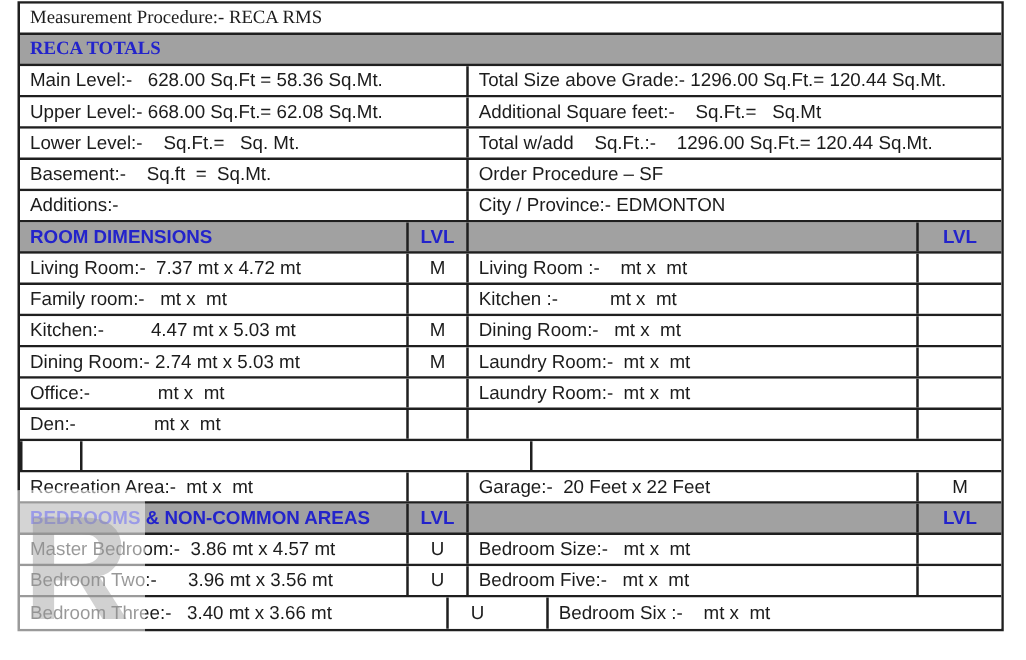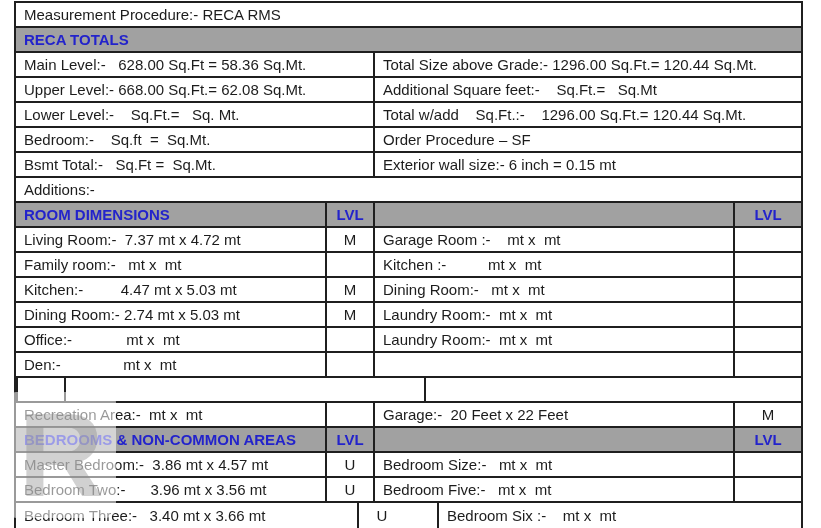--- a/index.html
+++ b/index.html
@@ -20,21 +20,21 @@
   .row{display:flex;height:25px;border-bottom:2px solid var(--border);background:#fff;}
   .row:last-child{border-bottom:none;gap:32px;}
   .row.hdr{background:var(--hdr-bg);}
   .cell{
     display:flex;align-items:center;
     padding-left:8px;
     font-size:15px;color:var(--ink);
     white-space:pre;overflow:hidden;
   }
   .hdr .cell{color:var(--hdr-ink);font-weight:bold;}
-  .full{flex:1 1 auto;}
+  .full{flex:1 1 auto;font-family:Liberation Serif, serif;}
   
   .fl-left{flex:0 0 357px;text-align:right;}
   .fl-right{flex:1 1 auto;border-left:2px solid var(--border);}
   
   .c1{flex:0 0 309px;}
   .c2{flex:0 0 48px;border-left:2px solid var(--border);justify-content:center;padding-left:0;}
   .c3{flex:0 0 360px;border-left:2px solid var(--border);}
   .c4{flex:1 1 auto;border-left:2px solid var(--border);justify-content:center;padding-left:0;}
   
   .watermark{
@@ -70,42 +70,39 @@
     </div>
     <div class="row">
       <div class="cell fl-left">Upper Level:- 668.00 Sq.Ft.= 62.08 Sq.Mt.</div>
       <div class="cell fl-right">Additional Square feet:-    Sq.Ft.=   Sq.Mt</div>
     </div>
     <div class="row">
       <div class="cell fl-left">Lower Level:-    Sq.Ft.=   Sq. Mt.</div>
       <div class="cell fl-right">Total w/add    Sq.Ft.:-    1296.00 Sq.Ft.= 120.44 Sq.Mt.</div>
     </div>
     <div class="row">
-      <div class="cell fl-left">Bedroom:-    Sq.ft  =  Sq.Mt.</div>
+      <div class="cell fl-left">Basement:-    Sq.ft  =  Sq.Mt.</div>
       <div class="cell fl-right">Order Procedure – SF</div>
     </div>
     <div class="row">
-      <div class="cell fl-left">Bsmt Total:-   Sq.Ft =  Sq.Mt.</div>
-      <div class="cell fl-right">Exterior wall size:- 6 inch = 0.15 mt</div>
-    </div>
-    <div class="row">
       <div class="cell fl-left">Additions:-</div>
+      <div class="cell fl-right">City / Province:- EDMONTON</div>
     </div>
 
     <div class="row hdr">
       <div class="cell c1">ROOM DIMENSIONS</div>
       <div class="cell c2">LVL</div>
       <div class="cell c3"></div>
       <div class="cell c4">LVL</div>
     </div>
 
     <div class="row">
       <div class="cell c1">Living Room:-  7.37 mt x 4.72 mt</div>
       <div class="cell c2">M</div>
-      <div class="cell c3">Garage Room :-    mt x  mt</div>
+      <div class="cell c3">Living Room :-    mt x  mt</div>
       <div class="cell c4"></div>
     </div>
     <div class="row">
       <div class="cell c1">Family room:-   mt x  mt</div>
       <div class="cell c2"></div>
       <div class="cell c3">Kitchen :-          mt x  mt</div>
       <div class="cell c4"></div>
     </div>
     <div class="row">
       <div class="cell c1">Kitchen:-         4.47 mt x 5.03 mt</div>

